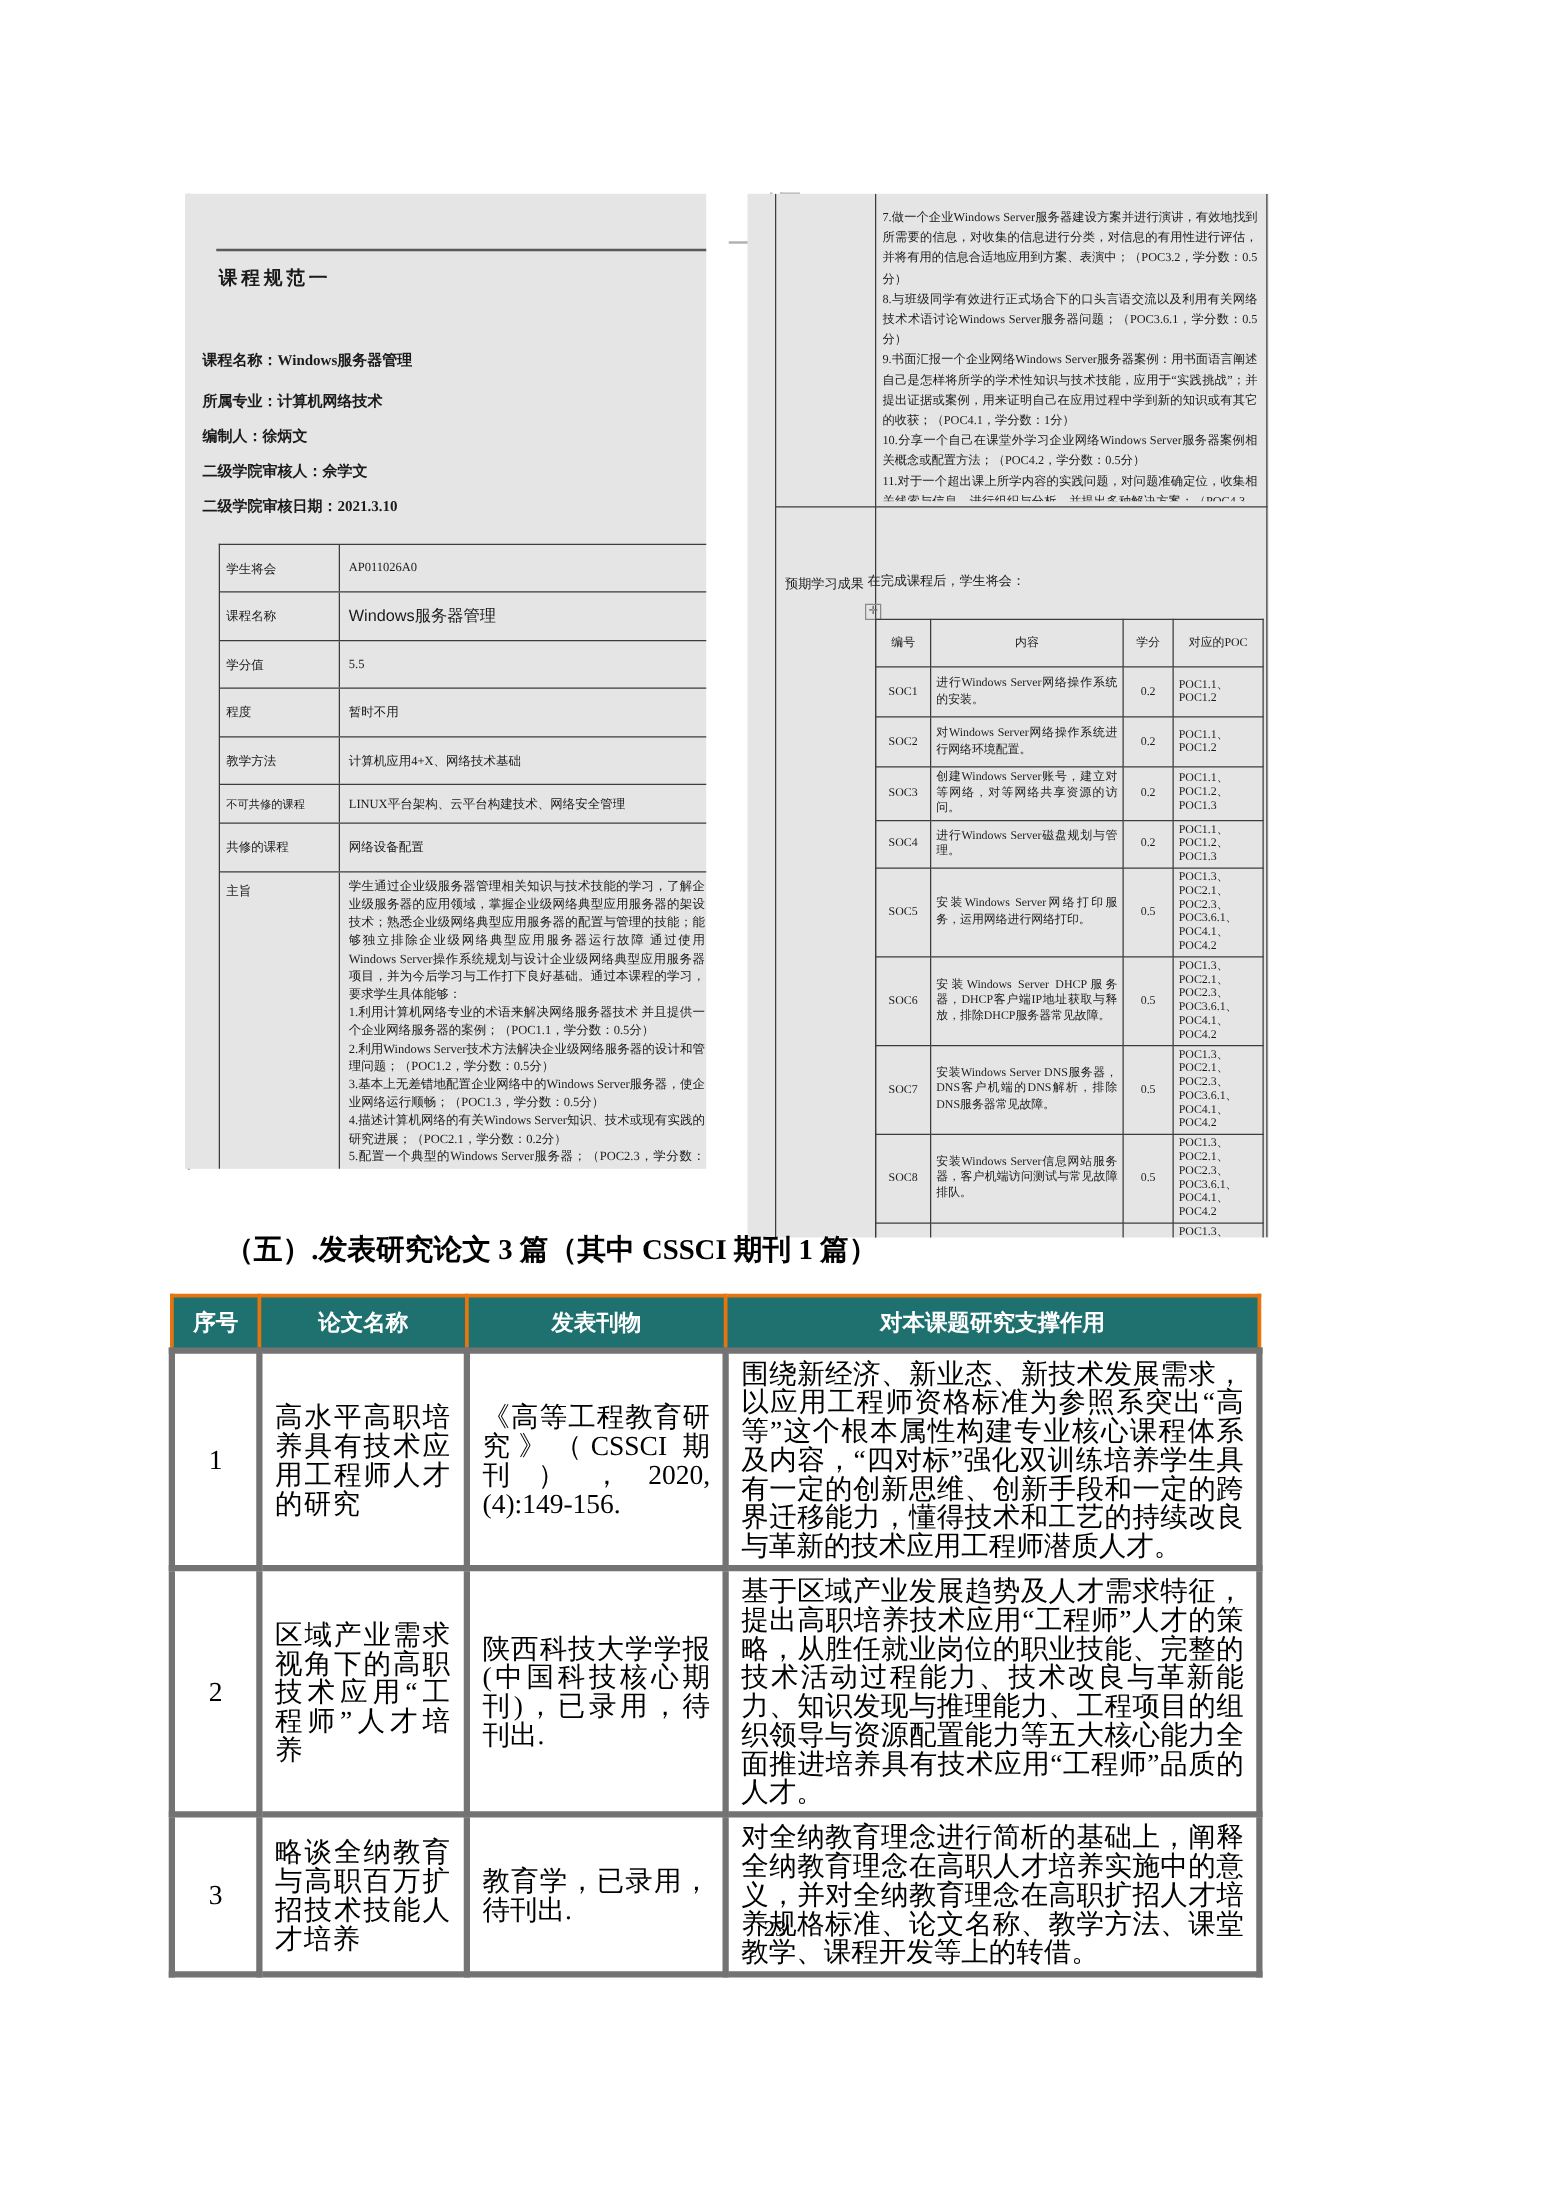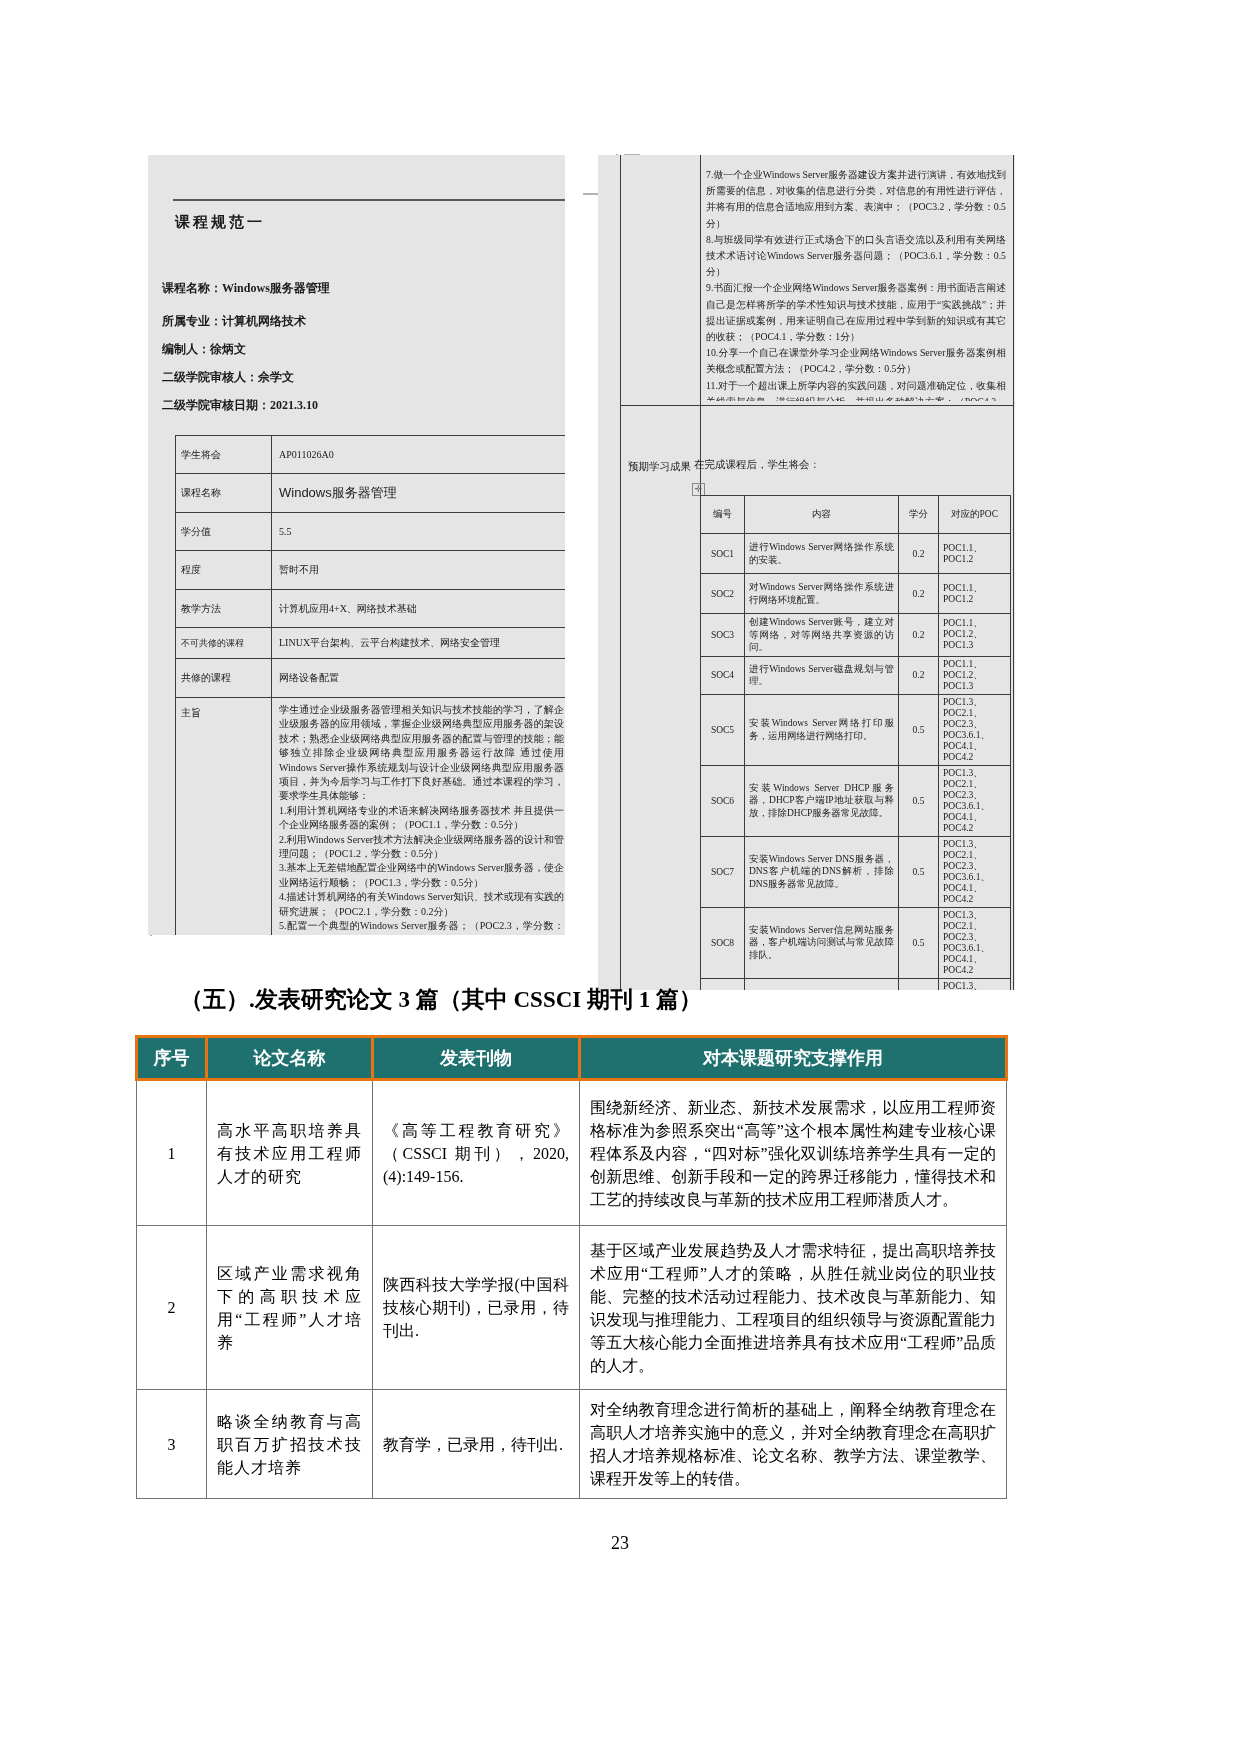--- a/index.html
+++ b/index.html
@@ -36,21 +36,21 @@
   .soc-table th{font-weight:normal;text-align:center;}
   .soc-id{text-align:center;font-size:9px;}
   .soc-content{text-align:justify;line-height:12.5px;}
   .soc-credit{text-align:center;font-size:9px;}
   .soc-poc{font-size:7.8px;line-height:11px;padding:2px 2px;}
   
   .sec-heading{position:absolute;left:180px;top:984px;margin:0;font-size:23px;font-weight:bold;color:#000;}
   .pub-table{position:absolute;left:135px;top:1035px;width:870px;border-collapse:collapse;table-layout:fixed;color:#000;}
   .pub-table th{background:#1e716e;color:#ffffff;border:3px solid #e6750f;font-size:18px;font-weight:bold;
                 padding:8px 4px;text-align:center;}
-  .pub-table td{border:1px solid #737373;font-size:16px;vertical-align:middle;padding:4px 10px;line-height:23px;margin-top:37px;}
+  .pub-table td{border:5px solid #737373;font-size:22px;vertical-align:middle;padding:4px 10px;line-height:23px;margin-top:37px;}
   .cell-no{text-align:center;}
   .cell-title{text-align:justify;padding:4px 16px;letter-spacing:1px;}
   .cell-journal{text-align:justify;padding:4px 12px;}
   .cell-support{text-align:justify;padding:4px 8px;}
   .page-number{position:absolute;left:0;top:1533px;width:100%;text-align:center;font-size:18px;color:#000;}
 </style>
 </head>
 <body>
 
 <div class="canvas">

